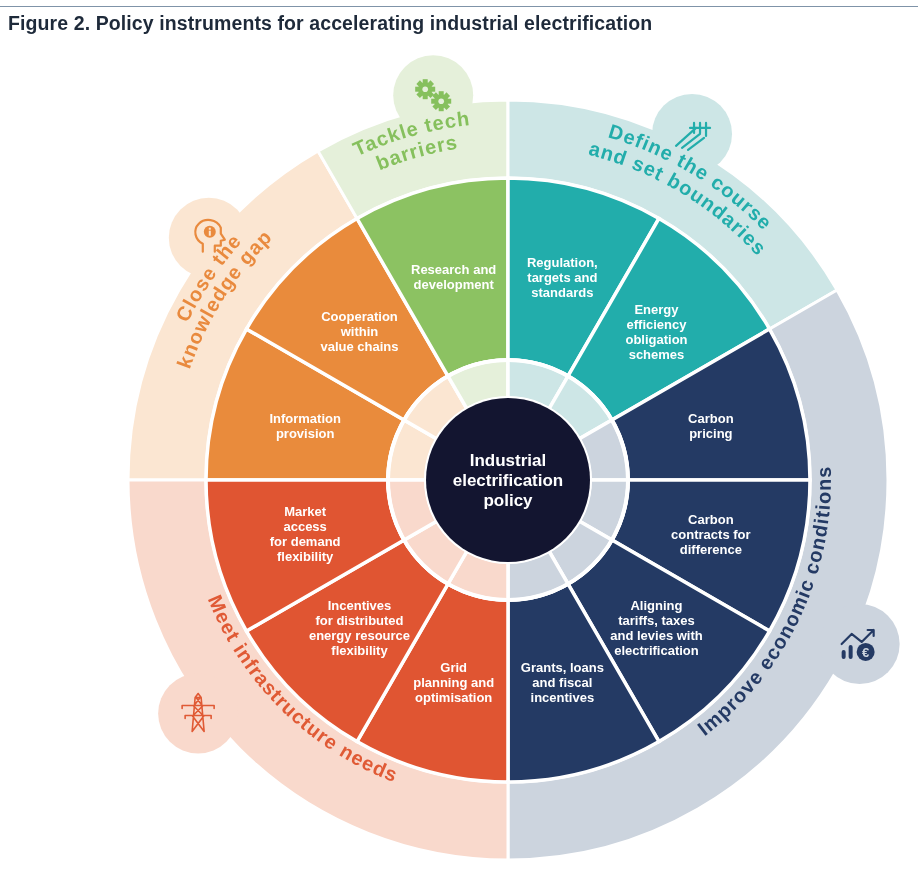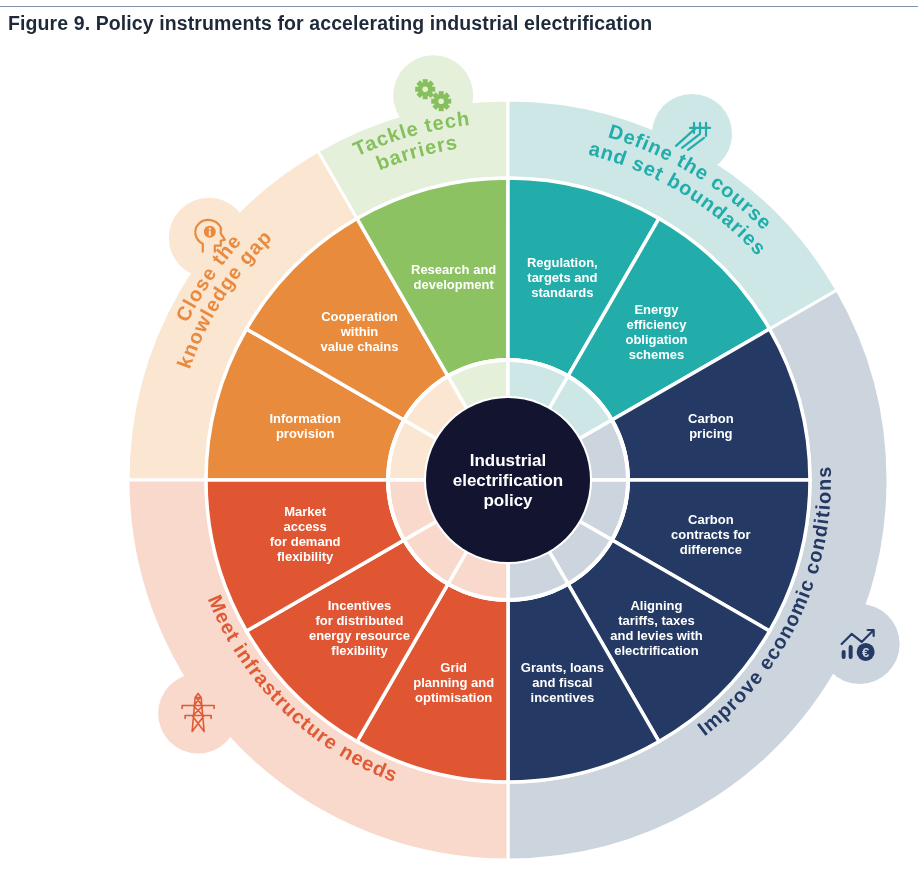--- a/index.html
+++ b/index.html
@@ -8,21 +8,21 @@
     .top-rule { position: absolute; left: 0; top: 6px; width: 918px; height: 1px; background: #7f93a8; }
     .fig-title { position: absolute; left: 8px; top: 12px; font-size: 19.5px; font-weight: bold;
                  color: #1e2a3a; letter-spacing: 0.1px; white-space: nowrap; }
     #wheel { position: absolute; left: 0; top: 0; }
     #wheel text { font-family: "Liberation Sans", "DejaVu Sans", sans-serif; font-weight: bold; }
   </style>
 </head>
 <body>
 
 <div class="top-rule"></div>
-<div class="fig-title">Figure 9. Policy instruments for accelerating industrial electrification</div>
+<div class="fig-title">Figure 2. Policy instruments for accelerating industrial electrification</div>
 
 <svg id="wheel" width="918" height="896" viewBox="0 0 918 896" xmlns="http://www.w3.org/2000/svg">
   <defs>
       <path id="arc-knowledge-0" d="M154.47429945925944,430.31520295725653 A357,357 0 0 1 329.5000000000001,170.8289308489554" fill="none"></path>
       <path id="arc-knowledge-1" d="M172.28238674308176,450.62851469403904 A337,337 0 0 1 339.5000000000001,188.14943892464413" fill="none"></path>
       <path id="arc-tech-0" d="M313.5638644996353,180.59460724348367 A357,357 0 0 1 520.4591203227928,123.21747475418283" fill="none"></path>
       <path id="arc-tech-1" d="M325.5459232699659,199.04535973828297 A335,335 0 0 1 519.6913313953379,145.2040729486029" fill="none"></path>
       <path id="arc-course-0" d="M495.5408796772072,123.21747475418283 A357,357 0 0 1 828.8694745288026,323.50150059629937" fill="none"></path>
       <path id="arc-course-1" d="M496.3086686046623,145.2040729486029 A335,335 0 0 1 809.096005510221,333.1456658256591" fill="none"></path>
       <path id="arc-economic-0" d="M552.9529116101012,799.8565862035272 A323,323 0 0 0 781.9195350585255,308.8360776526748" fill="none"></path>

